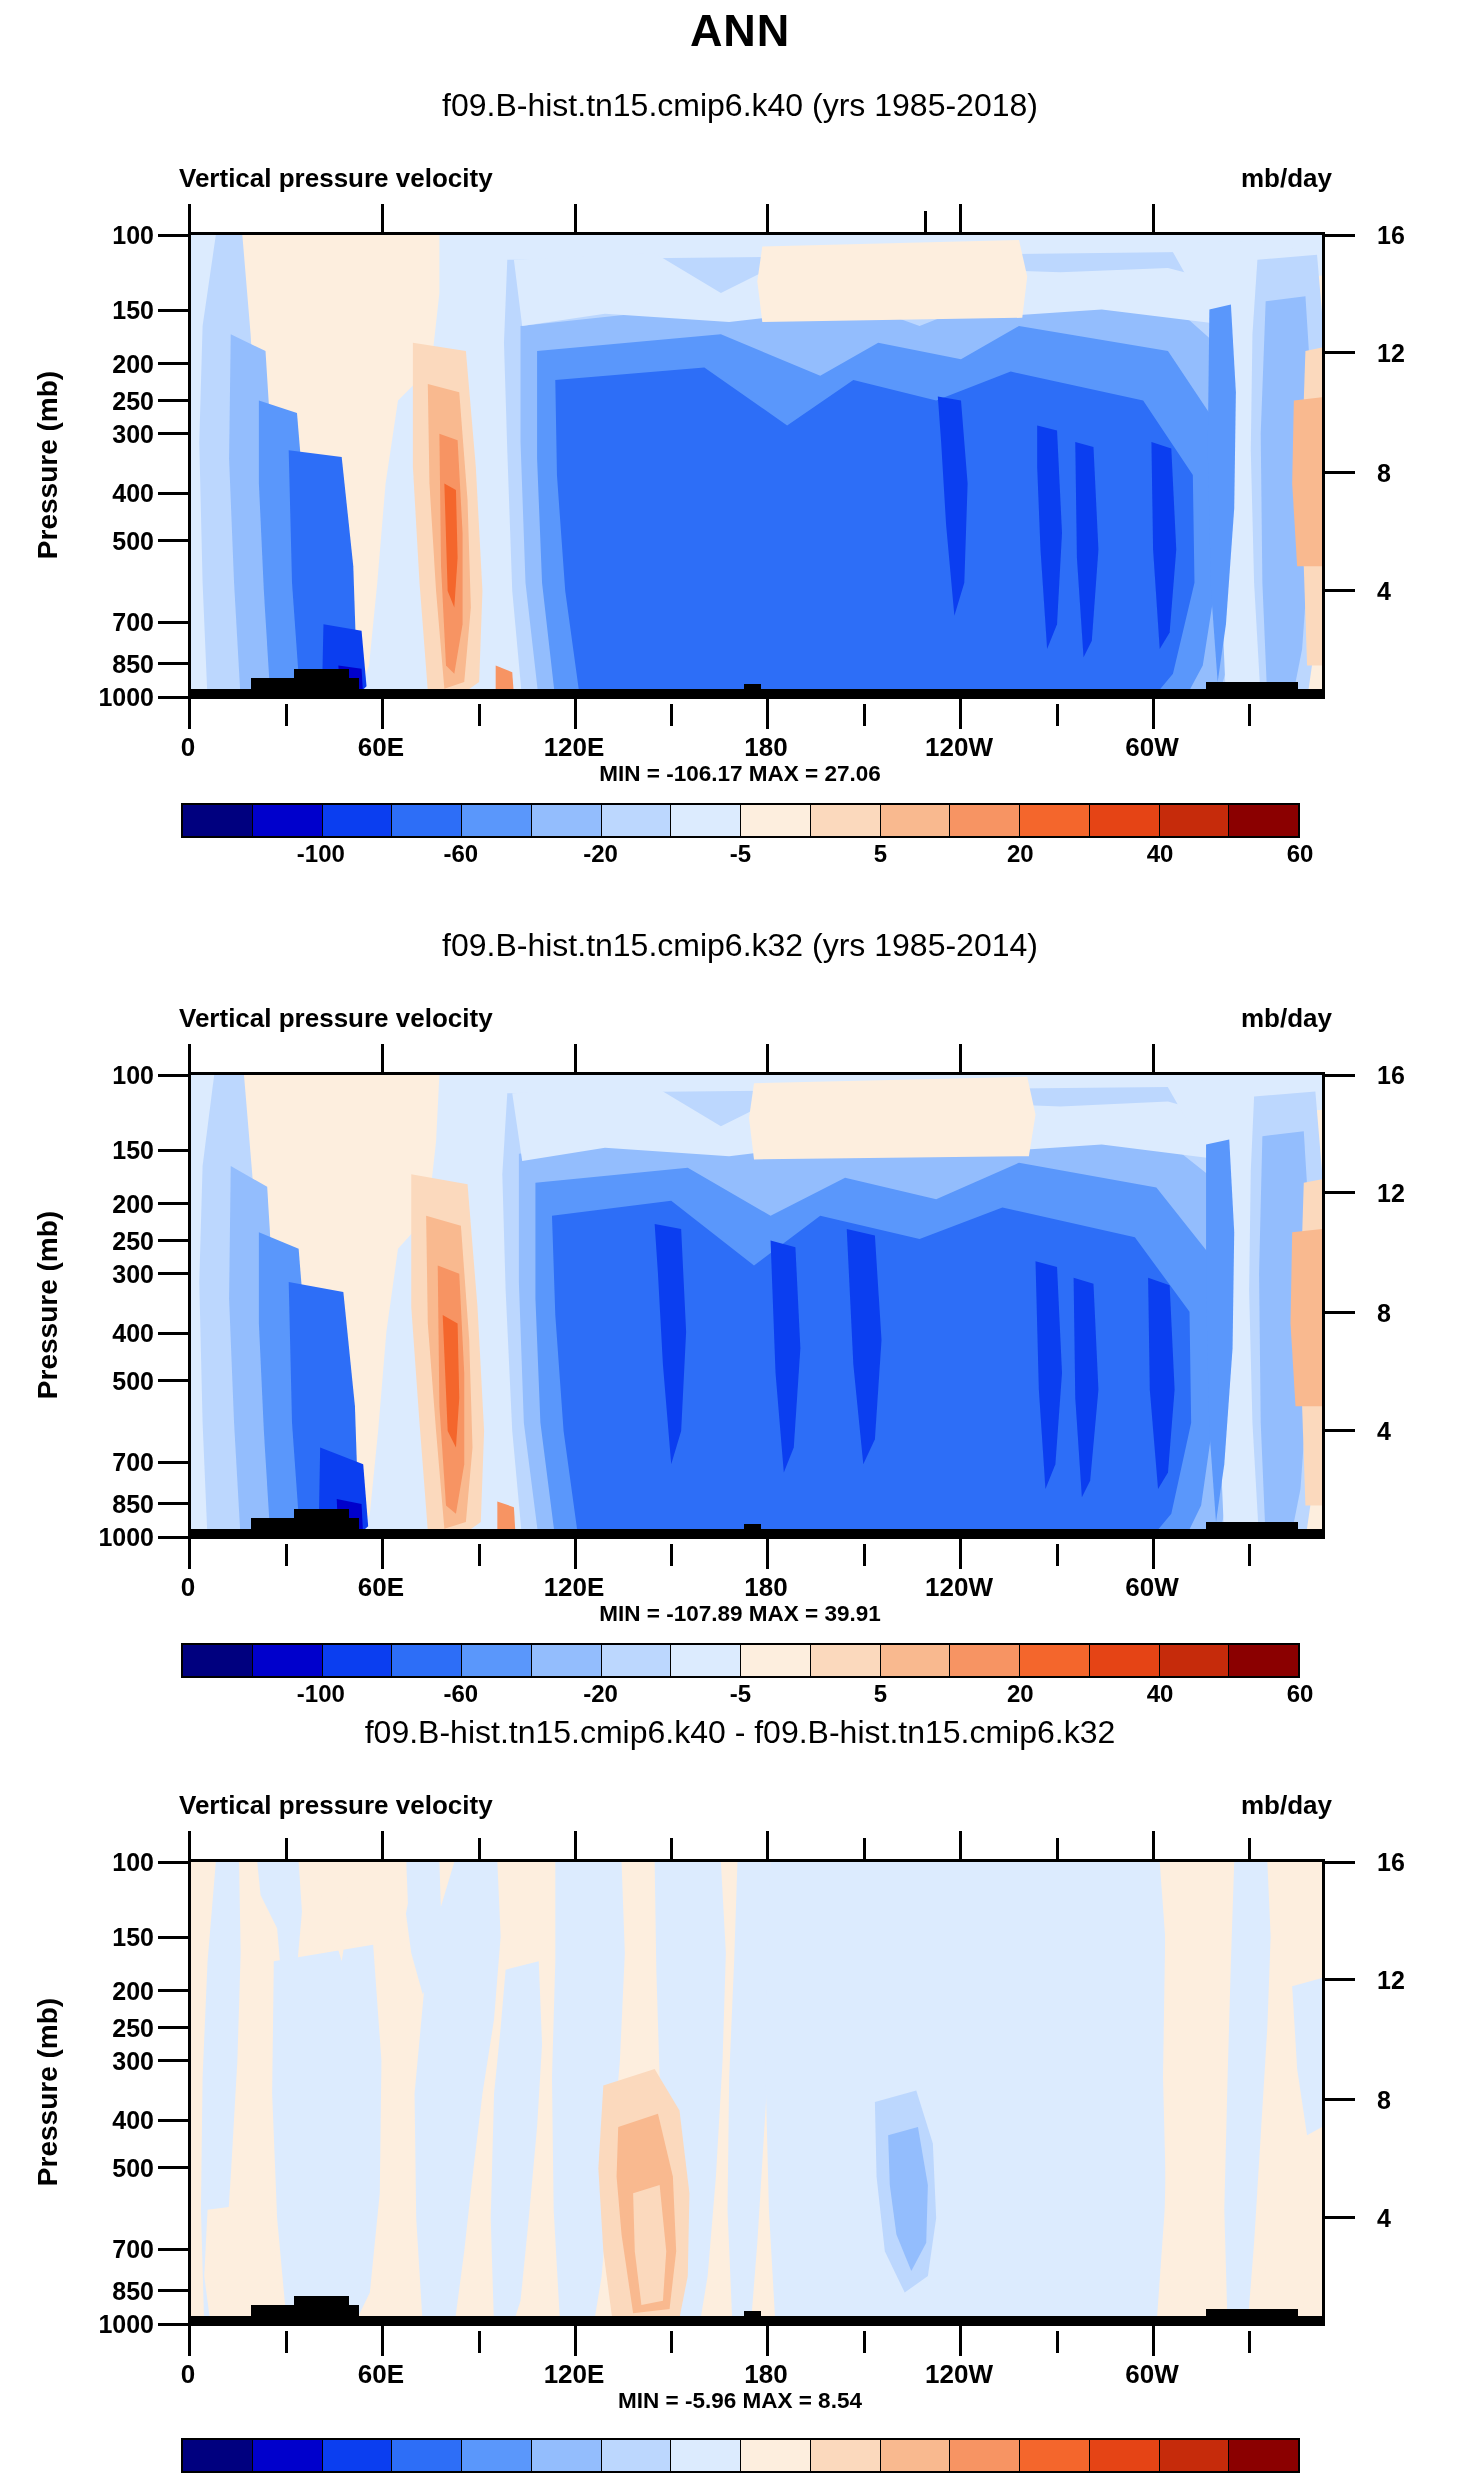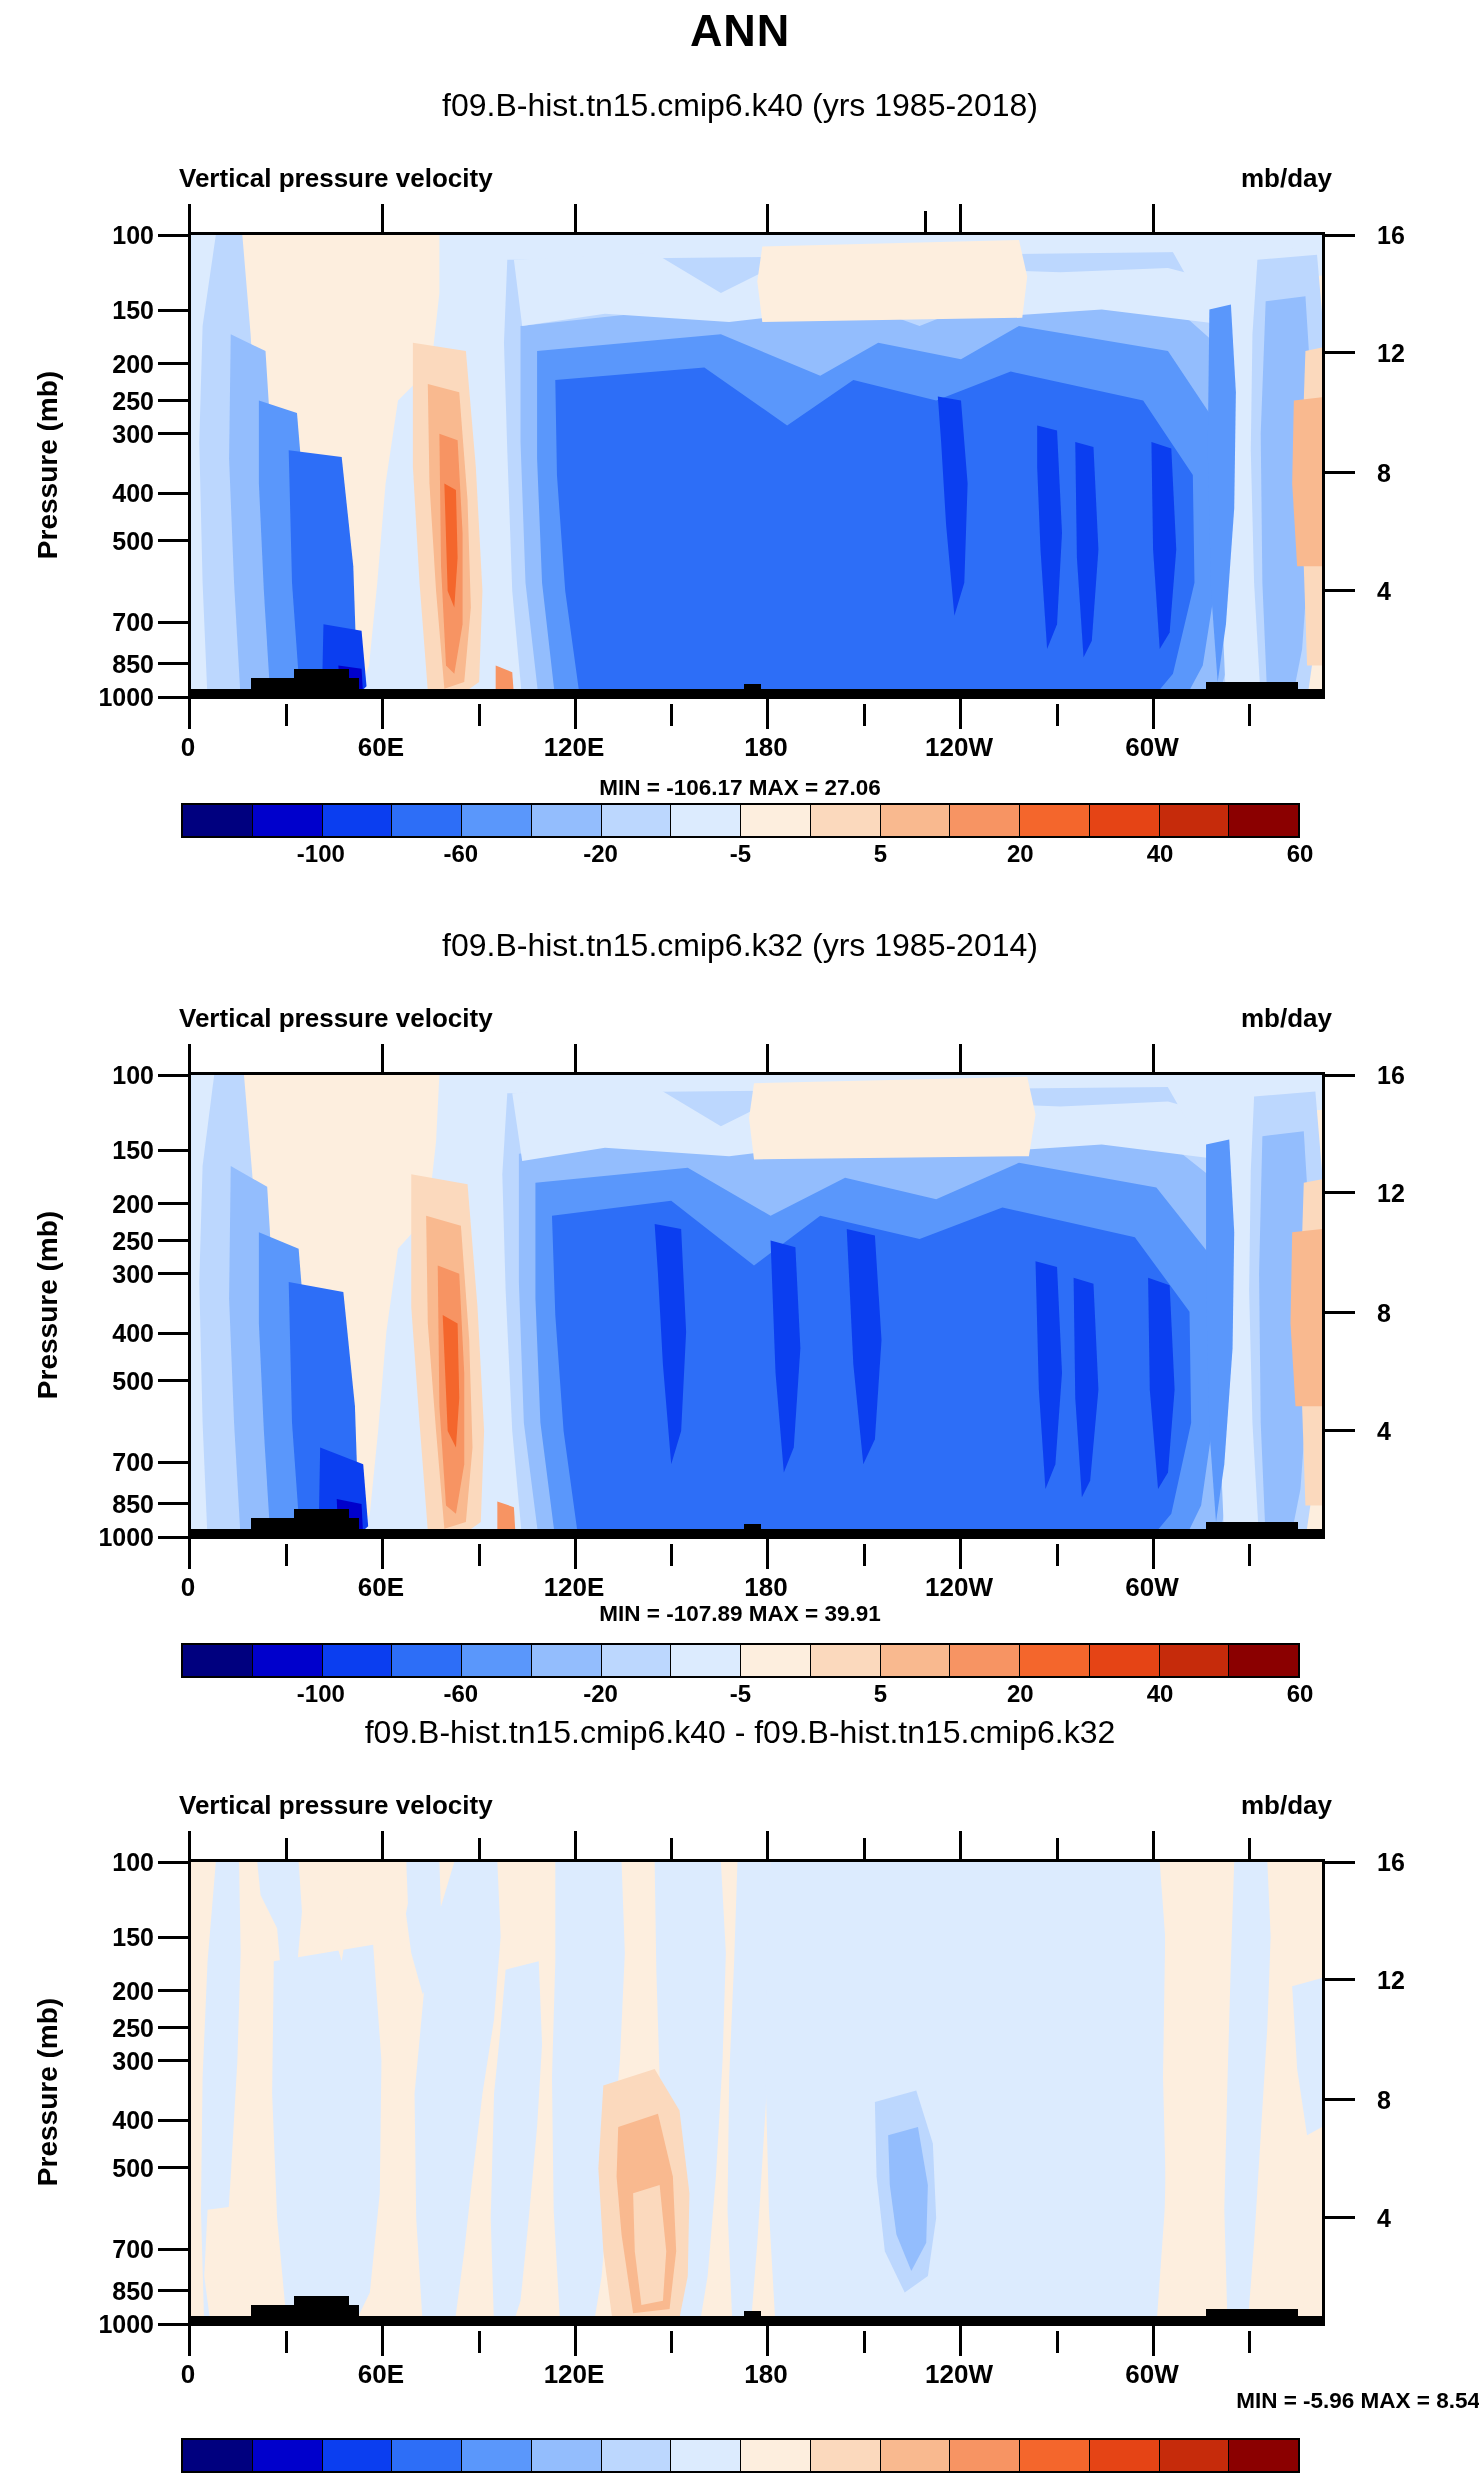--- a/index.html
+++ b/index.html
@@ -220,21 +220,21 @@
     </div>
     <div>
       <div class="xlab" style="left:188px;top:732px;">0</div>
       <div class="xlab" style="left:381px;top:732px;">60E</div>
       <div class="xlab" style="left:574px;top:732px;">120E</div>
       <div class="xlab" style="left:766px;top:732px;">180</div>
       <div class="xlab" style="left:959px;top:732px;">120W</div>
       <div class="xlab" style="left:1152px;top:732px;">60W</div>
     </div>
 
-    <div class="minmax" style="top:761px;margin-top:14px;">MIN = -106.17  MAX =  27.06</div>
+    <div class="minmax" style="top:761px;">MIN = -106.17  MAX =  27.06</div>
 
     <div class="cbar-wrap" style="left:181px;top:803px;width:1119px;">
       <div class="cbar">
         <div class="cbar-cell" style="background:#00007f"></div>
         <div class="cbar-cell" style="background:#0000cc"></div>
         <div class="cbar-cell" style="background:#0b3ef0"></div>
         <div class="cbar-cell" style="background:#2d6ef7"></div>
         <div class="cbar-cell" style="background:#5a97fb"></div>
         <div class="cbar-cell" style="background:#93bdfd"></div>
         <div class="cbar-cell" style="background:#bcd7fe"></div>
@@ -533,21 +533,21 @@
     </div>
     <div>
       <div class="xlab" style="left:188px;top:732px;">0</div>
       <div class="xlab" style="left:381px;top:732px;">60E</div>
       <div class="xlab" style="left:574px;top:732px;">120E</div>
       <div class="xlab" style="left:766px;top:732px;">180</div>
       <div class="xlab" style="left:959px;top:732px;">120W</div>
       <div class="xlab" style="left:1152px;top:732px;">60W</div>
     </div>
 
-    <div class="minmax" style="top:761px;text-align:right;">MIN =  -5.96  MAX =   8.54</div>
+    <div class="minmax" style="top:761px;">MIN =  -5.96  MAX =   8.54</div>
 
     <div class="cbar-wrap" style="left:181px;top:811px;width:1119px;">
       <div class="cbar">
         <div class="cbar-cell" style="background:#00007f"></div>
         <div class="cbar-cell" style="background:#0000cc"></div>
         <div class="cbar-cell" style="background:#0b3ef0"></div>
         <div class="cbar-cell" style="background:#2d6ef7"></div>
         <div class="cbar-cell" style="background:#5a97fb"></div>
         <div class="cbar-cell" style="background:#93bdfd"></div>
         <div class="cbar-cell" style="background:#bcd7fe"></div>

